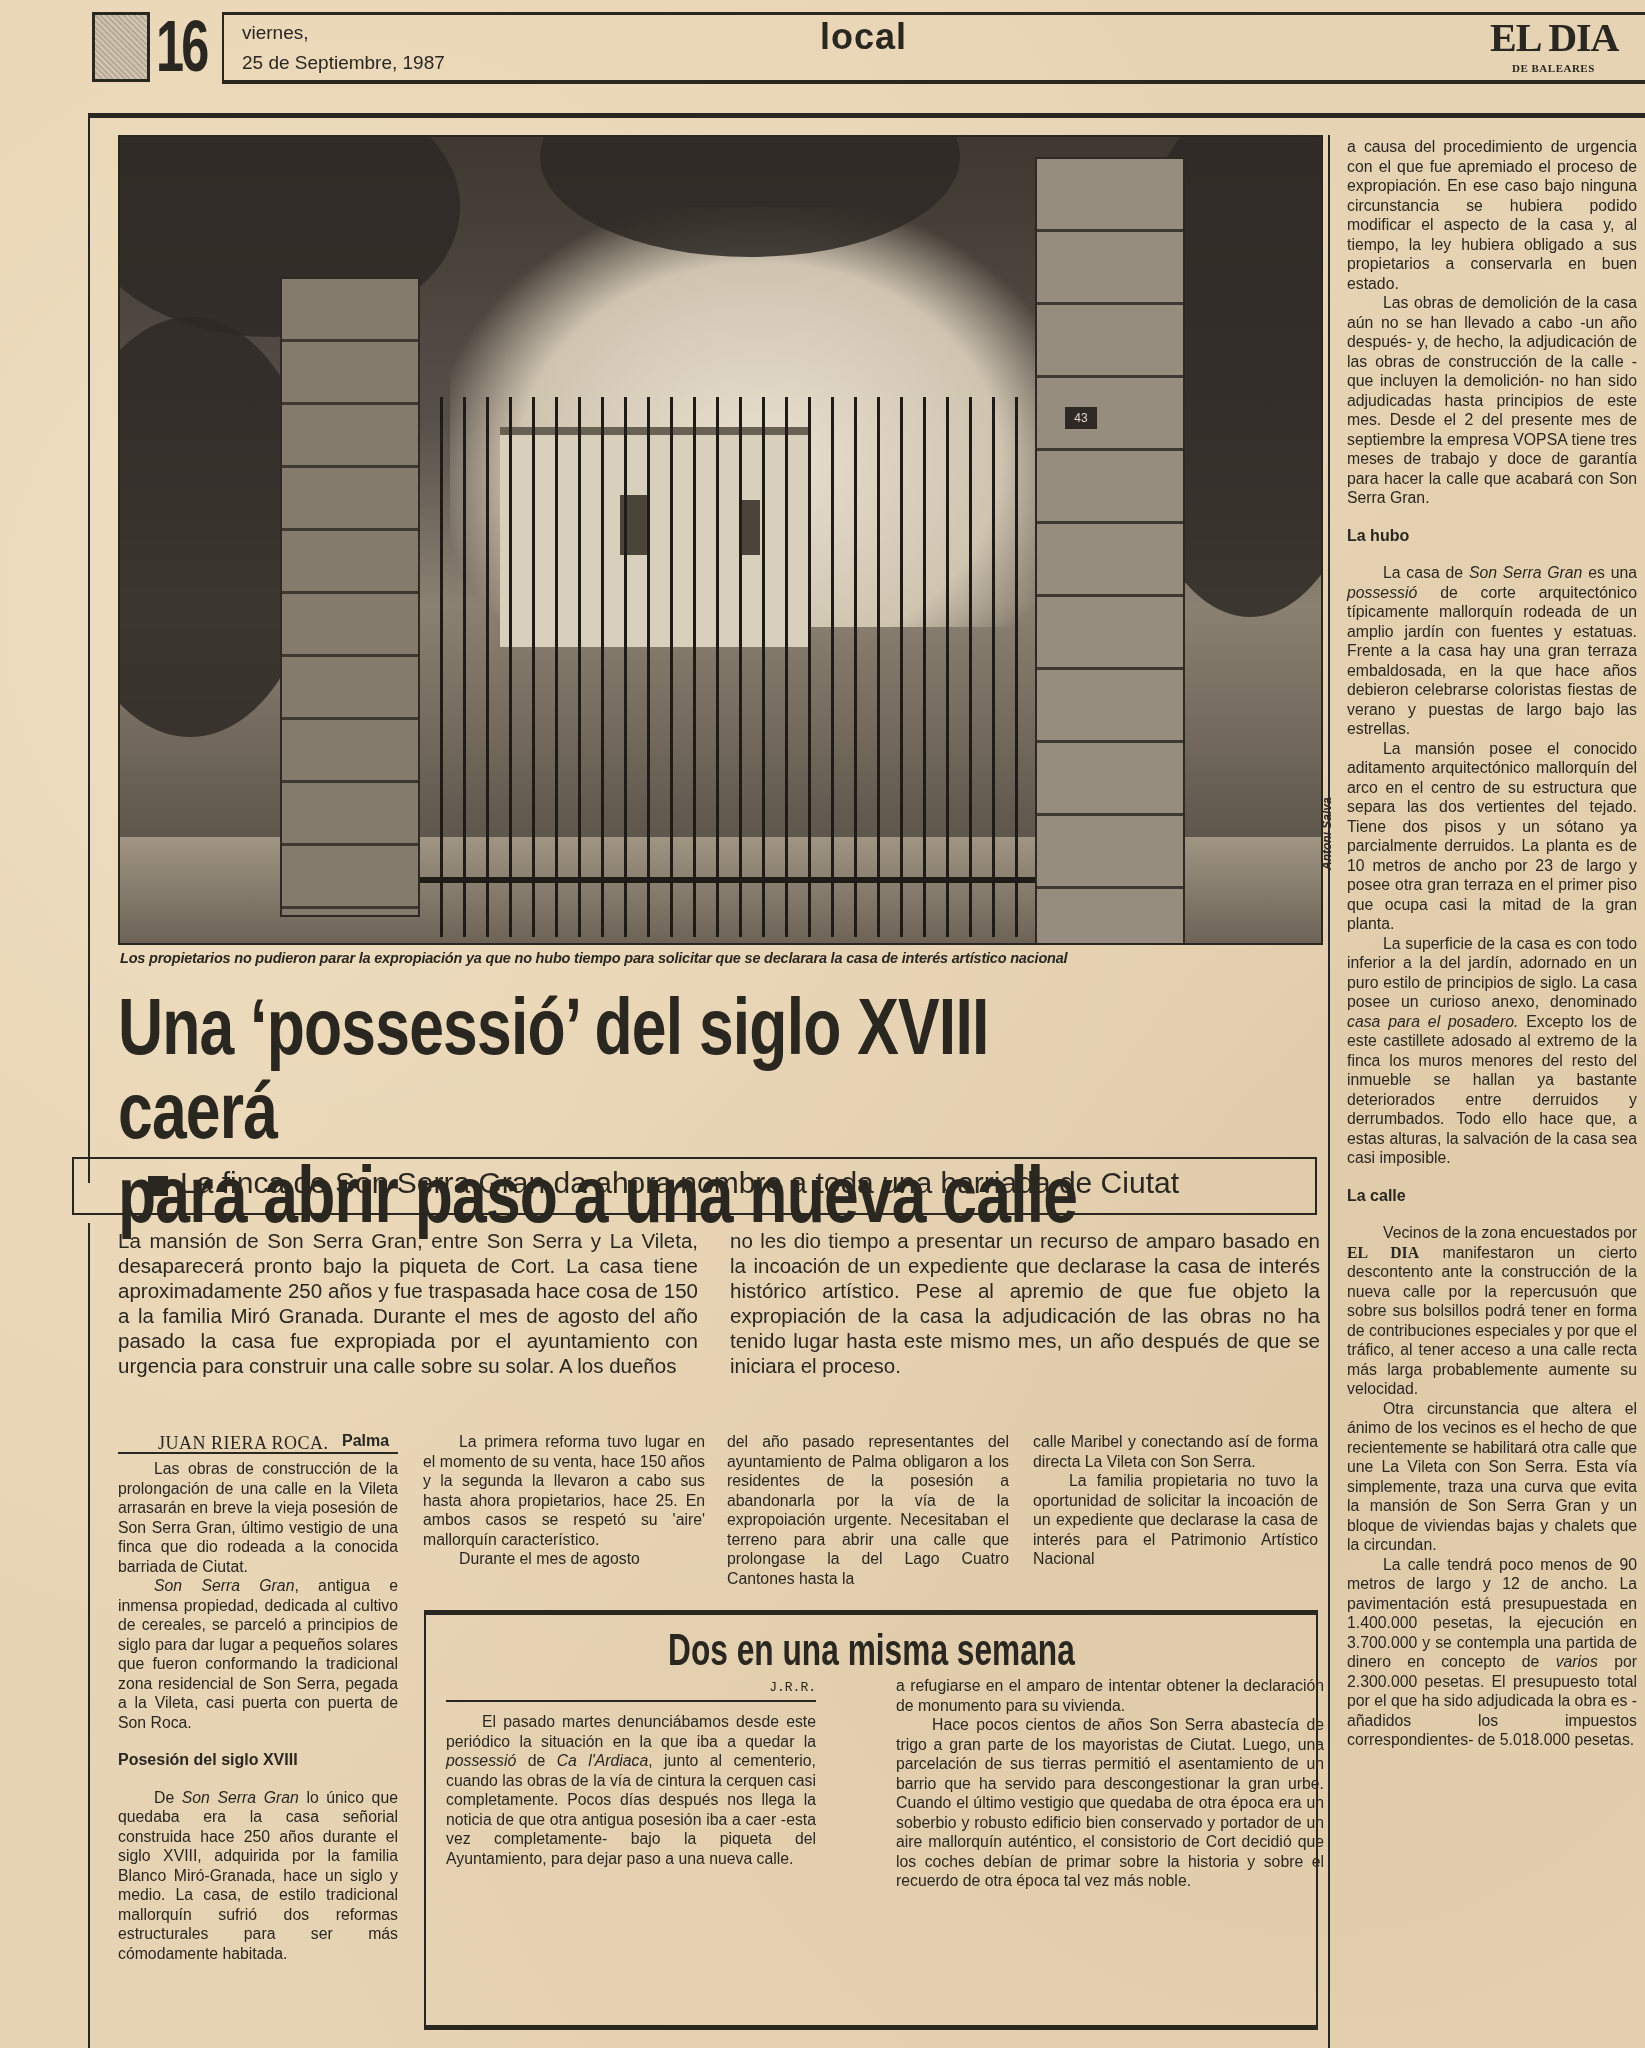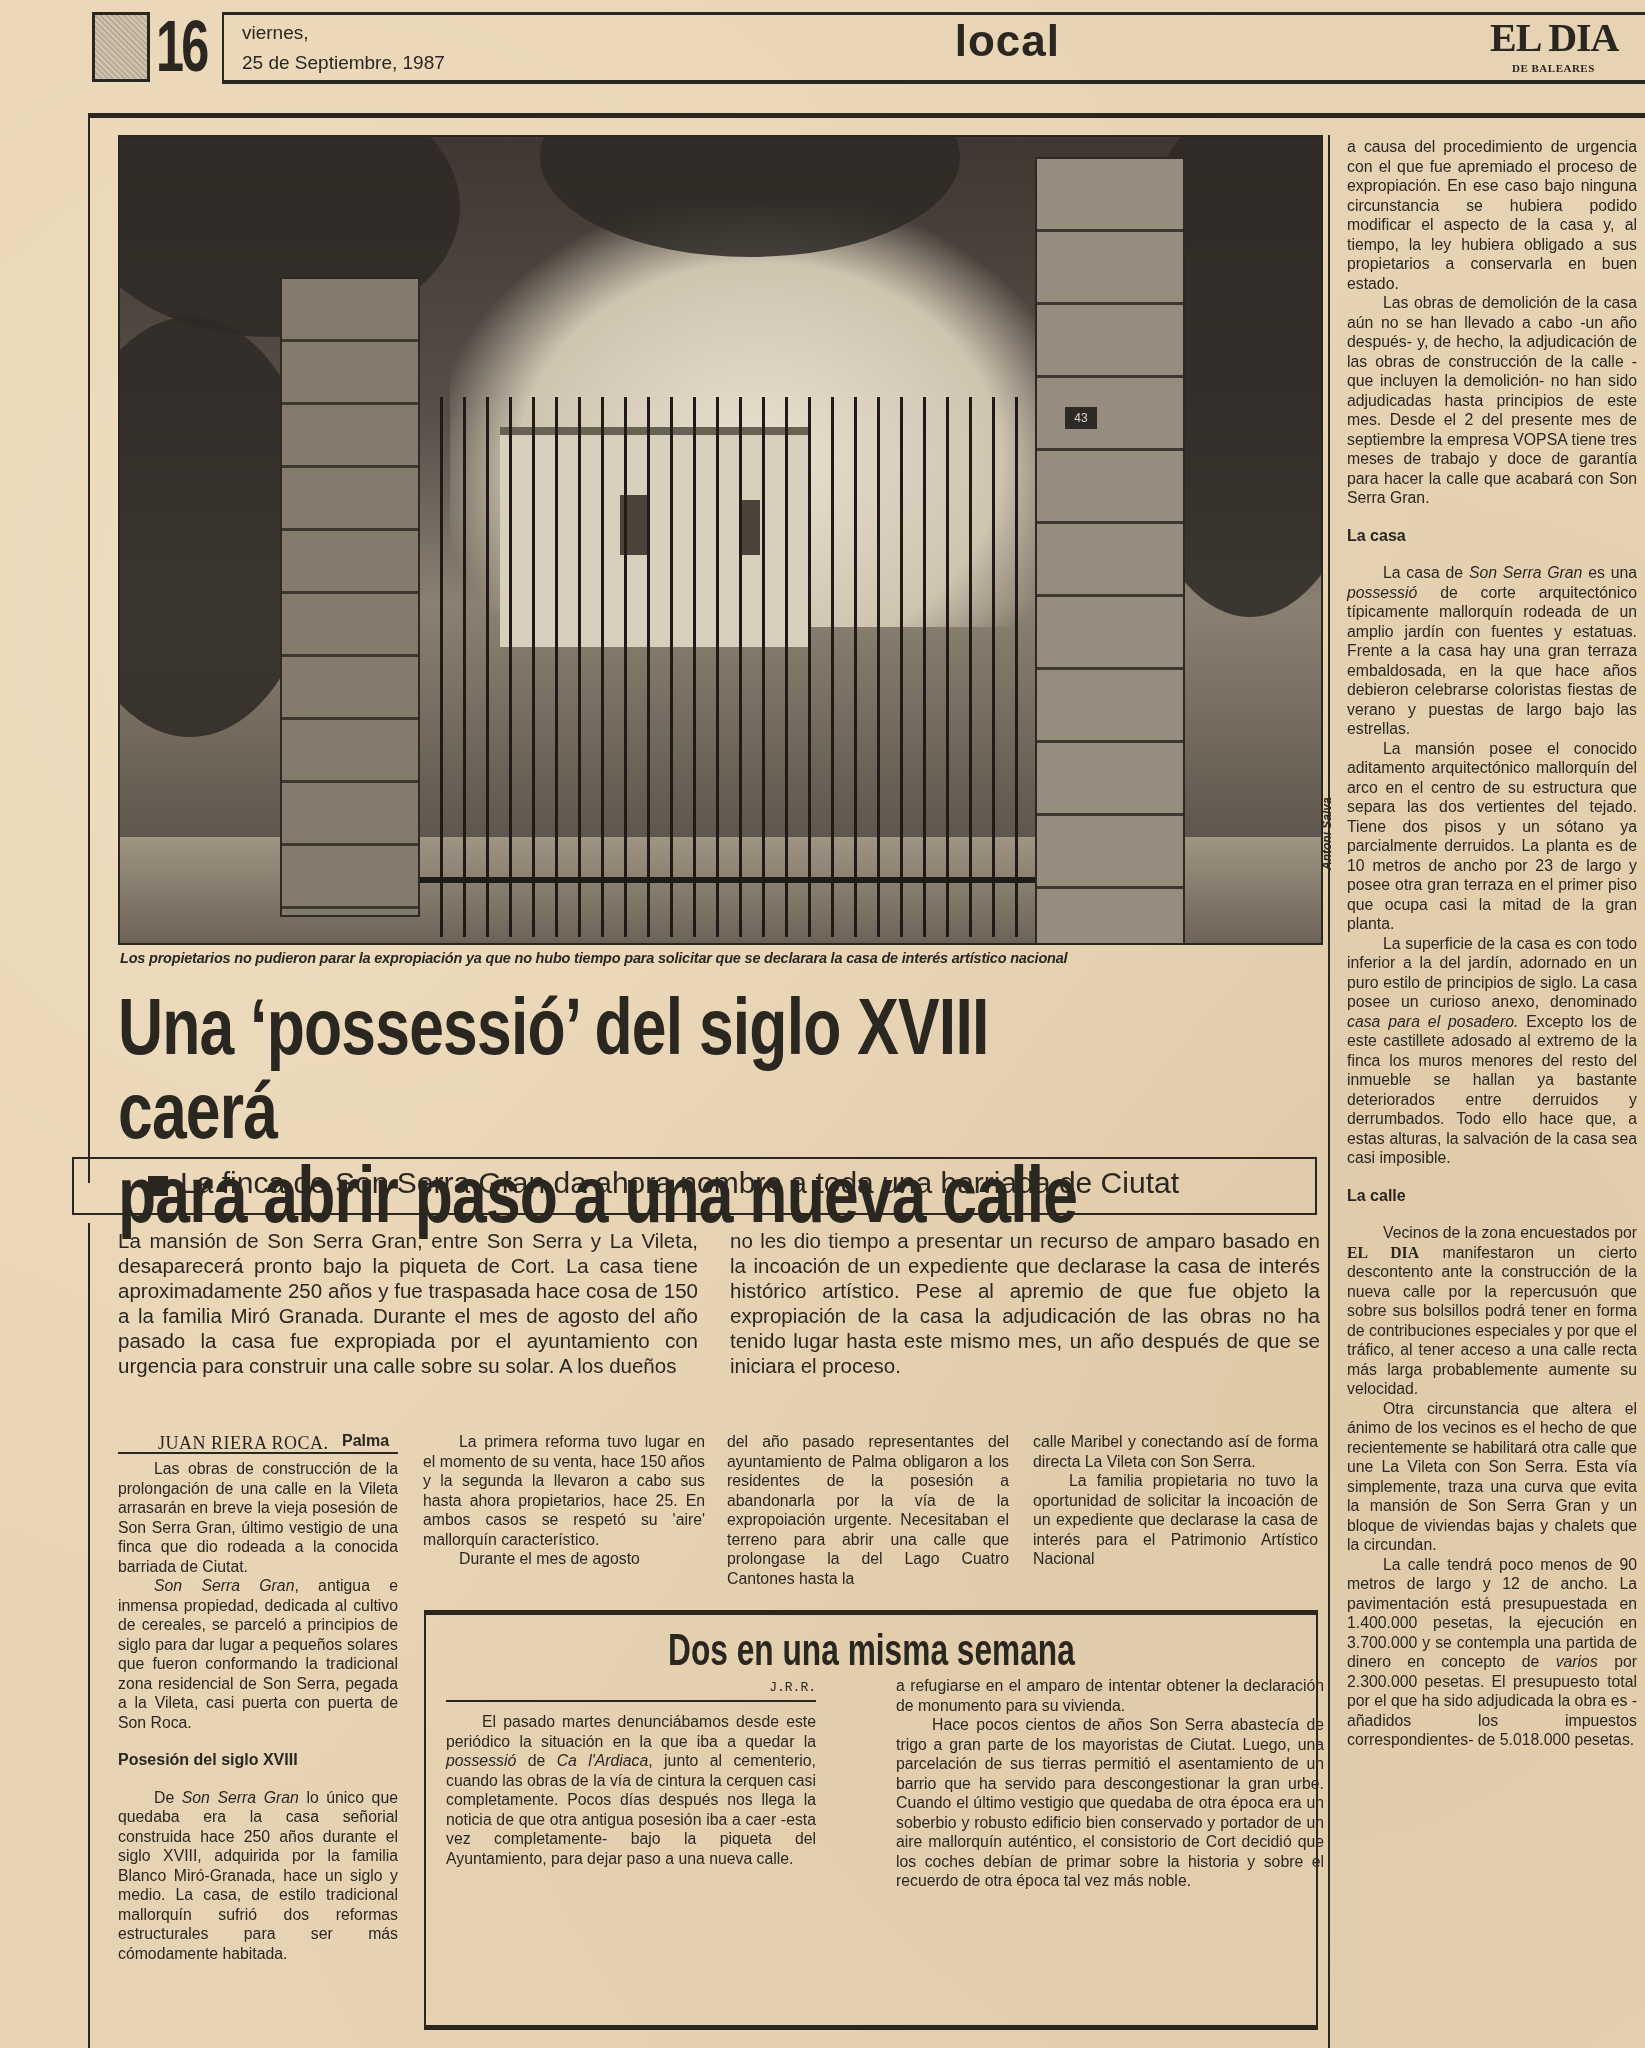--- a/index.html
+++ b/index.html
@@ -17,21 +17,21 @@
   .abs { position: absolute; }
 
   
   .page-box { left: 92px; top: 12px; width: 58px; height: 70px; border: 3px solid #2a2620; background: repeating-linear-gradient(45deg,#b8ab98 0 2px,#d3c6b0 2px 4px); }
   .page-num { left: 156px; top: 6px; font-family: "Liberation Sans", sans-serif; font-weight: 700; font-size: 72px; line-height: 80px; letter-spacing: -4px; transform: scaleX(0.7); transform-origin: left top; color: #2a2620; }
   .mast-line-top { left: 222px; top: 12px; width: 1423px; height: 3px; background: #2a2620; }
   .mast-line-bot { left: 222px; top: 80px; width: 1423px; height: 4px; background: #2a2620; }
   .mast-vline { left: 222px; top: 12px; width: 2px; height: 72px; background: #2a2620; }
   .date-day { left: 242px; top: 22px; font-size: 19px; color: #2a2620; }
   .date-full { left: 242px; top: 52px; font-size: 19px; color: #2a2620; }
-  .section { left: 820px; top: 16px; width: 240px; text-align: right; font-weight: 700; font-size: 44px; color: #2a2620; letter-spacing: 1px; }
+  .section { left: 820px; top: 16px; width: 240px; text-align: left; font-weight: 700; font-size: 36px; color: #2a2620; letter-spacing: 1px; }
   .paper-name { left: 1490px; top: 18px; width: 160px; font-family: "Liberation Serif", serif; font-weight: 700; font-size: 40px; line-height: 40px; color: #2a2620; letter-spacing: -1px; }
   .paper-sub { left: 1512px; top: 62px; width: 130px; font-family: "Liberation Serif", serif; font-size: 11px; font-weight: 700; letter-spacing: 0.5px; color: #2a2620; }
 
   
   .frame-top { left: 88px; top: 113px; width: 1557px; height: 5px; background: #2a2620; }
   .frame-left { left: 88px; top: 113px; width: 2px; height: 1070px; background: #2a2620; }
   .frame-left2 { left: 88px; top: 1223px; width: 2px; height: 825px; background: #2a2620; }
   .col-divider { left: 1328px; top: 135px; width: 2px; height: 1913px; background: #2a2620; }
 
   
@@ -160,21 +160,21 @@
 </div>
 
 <div class="abs body c4">
   <p class="noindent">calle Maribel y conectando así de forma directa La Vileta con Son Serra.</p>
   <p>La familia propietaria no tuvo la oportunidad de solicitar la incoación de un expediente que declarase la casa de interés para el Patrimonio Artístico Nacional</p>
 </div>
 
 <div class="abs body c5">
   <p class="noindent">a causa del procedimiento de urgencia con el que fue apremiado el proceso de expropiación. En ese caso bajo ninguna circunstancia se hubiera podido modificar el aspecto de la casa y, al tiempo, la ley hubiera obligado a sus propietarios a conservarla en buen estado.</p>
   <p>Las obras de demolición de la casa aún no se han llevado a cabo -un año después- y, de hecho, la adjudicación de las obras de construcción de la calle -que incluyen la demolición- no han sido adjudicadas hasta principios de este mes. Desde el 2 del presente mes de septiembre la empresa VOPSA tiene tres meses de trabajo y doce de garantía para hacer la calle que acabará con Son Serra Gran.</p>
-  <h4>La casa</h4>
+  <h4>La hubo</h4>
   <p><span>La casa de </span><i>Son Serra Gran</i><span> es una </span><i>possessió</i><span> de corte arquitectónico típicamente mallorquín rodeada de un amplio jardín con fuentes y estatuas. Frente a la casa hay una gran terraza embaldosada, en la que hace años debieron celebrarse coloristas fiestas de verano y puestas de largo bajo las estrellas.</span></p>
   <p>La mansión posee el conocido aditamento arquitectónico mallorquín del arco en el centro de su estructura que separa las dos vertientes del tejado. Tiene dos pisos y un sótano ya parcialmente derruidos. La planta es de 10 metros de ancho por 23 de largo y posee otra gran terraza en el primer piso que ocupa casi la mitad de la gran planta.</p>
   <p><span>La superficie de la casa es con todo inferior a la del jardín, adornado en un puro estilo de principios de siglo. La casa posee un curioso anexo, denominado </span><i>casa para el posadero.</i><span> Excepto los de este castillete adosado al extremo de la finca los muros menores del resto del inmueble se hallan ya bastante deteriorados entre derruidos y derrumbados. Todo ello hace que, a estas alturas, la salvación de la casa sea casi imposible.</span></p>
   <h4>La calle</h4>
   <p><span>Vecinos de la zona encuestados por </span><b style="font-family:'Liberation Serif',serif;">EL DIA</b><span> manifestaron un cierto descontento ante la construcción de la nueva calle por la repercusuón que sobre sus bolsillos podrá tener en forma de contribuciones especiales y por que el tráfico, al tener acceso a una calle recta más larga probablemente aumente su velocidad.</span></p>
   <p>Otra circunstancia que altera el ánimo de los vecinos es el hecho de que recientemente se habilitará otra calle que une La Vileta con Son Serra. Esta vía simplemente, traza una curva que evita la mansión de Son Serra Gran y un bloque de viviendas bajas y chalets que la circundan.</p>
   <p><span>La calle tendrá poco menos de 90 metros de largo y 12 de ancho. La pavimentación está presupuestada en 1.400.000 pesetas, la ejecución en 3.700.000 y se contempla una partida de dinero en concepto de </span><i>varios</i><span> por 2.300.000 pesetas. El presupuesto total por el que ha sido adjudicada la obra es -añadidos los impuestos correspondientes- de 5.018.000 pesetas.</span></p>
 </div>
 
 <div class="abs box"></div>

